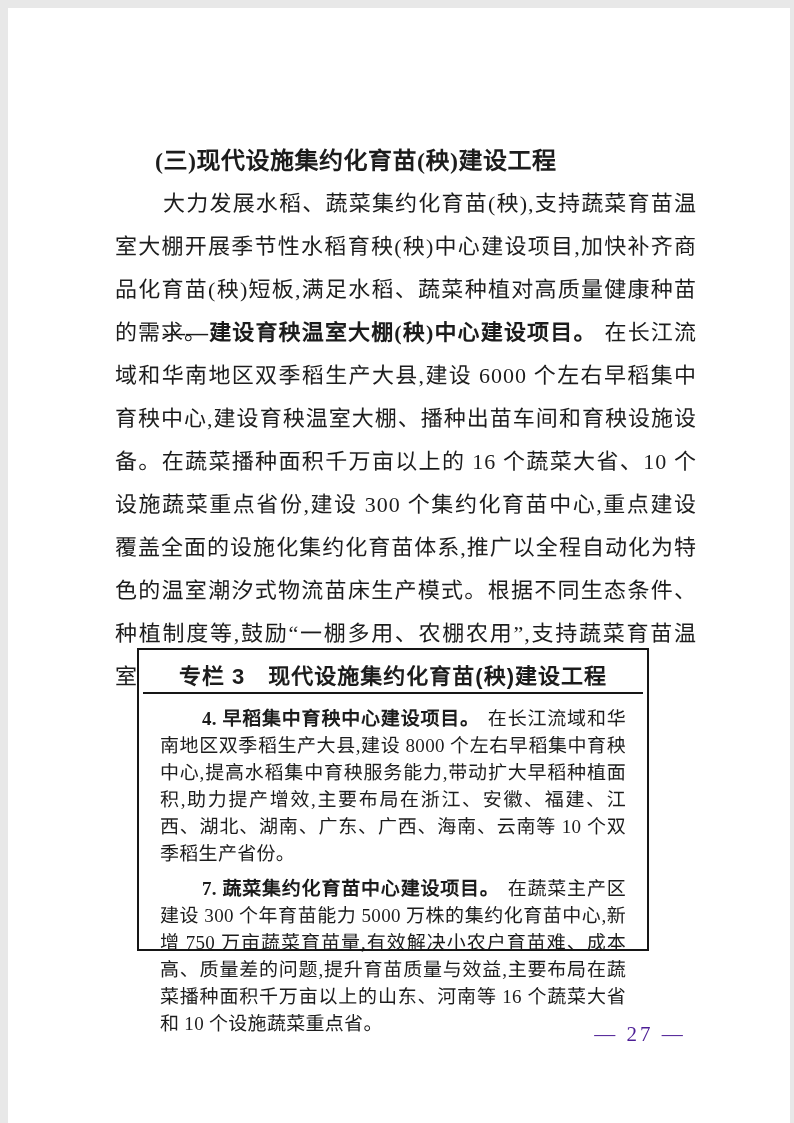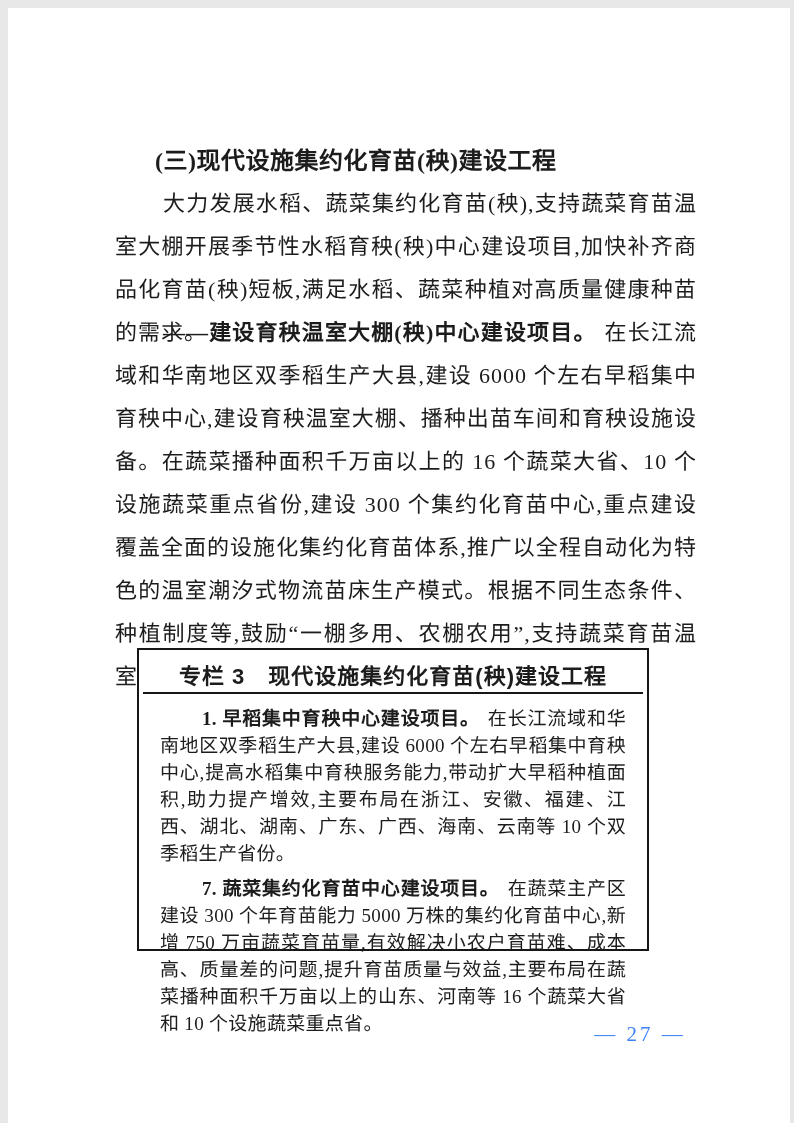--- a/index.html
+++ b/index.html
@@ -73,38 +73,38 @@
     top: 1006px;
     left: 0;
     width: 794px;
     text-align: center;
   }
   .page-footer .pageno {
     display: inline-block;
     margin-left: 470px; 
     font-size: 21px;
     letter-spacing: 3px;
-    color: #3b82f6;
+    color: #4c1d95;
   }
 </style>
 </head>
 <body>
 
 <div class="page">
 
   <h2 class="section-heading">(三)现代设施集约化育苗(秧)建设工程</h2>
 
   <p class="para para-1"><span>大力发展水稻、蔬菜集约化育苗(秧),支持蔬菜育苗温室大棚开展季节性水稻育秧(秧)中心建设项目,加快补齐商品化育苗(秧)短板,满足水稻、蔬菜种植对高质量健康种苗的需求。</span></p>
 
   <p class="para para-2"><span class="lead">——建设育秧温室大棚(秧)中心建设项目。</span><span>在长江流域和华南地区双季稻生产大县,建设 6000 个左右早稻集中育秧中心,建设育秧温室大棚、播种出苗车间和育秧设施设备。在蔬菜播种面积千万亩以上的 16 个蔬菜大省、10 个设施蔬菜重点省份,建设 300 个集约化育苗中心,重点建设覆盖全面的设施化集约化育苗体系,推广以全程自动化为特色的温室潮汐式物流苗床生产模式。根据不同生态条件、种植制度等,鼓励“一棚多用、农棚农用”,支持蔬菜育苗温室大棚开展季节性水稻育秧、油菜育苗。</span></p>
 
   <div class="feature-box">
     <div class="feature-box-header">专栏 3　现代设施集约化育苗(秧)建设工程</div>
     <div class="feature-box-body">
-      <p class="box-item"><span class="lead">1. 早稻集中育秧中心建设项目。</span><span>在长江流域和华南地区双季稻生产大县,建设 6000 个左右早稻集中育秧中心,提高水稻集中育秧服务能力,带动扩大早稻种植面积,助力提产增效,主要布局在浙江、安徽、福建、江西、湖北、湖南、广东、广西、海南、云南等 10 个双季稻生产省份。</span></p>
+      <p class="box-item"><span class="lead">4. 早稻集中育秧中心建设项目。</span><span>在长江流域和华南地区双季稻生产大县,建设 8000 个左右早稻集中育秧中心,提高水稻集中育秧服务能力,带动扩大早稻种植面积,助力提产增效,主要布局在浙江、安徽、福建、江西、湖北、湖南、广东、广西、海南、云南等 10 个双季稻生产省份。</span></p>
       <p class="box-item"><span class="lead">7. 蔬菜集约化育苗中心建设项目。</span><span>在蔬菜主产区建设 300 个年育苗能力 5000 万株的集约化育苗中心,新增 750 万亩蔬菜育苗量,有效解决小农户育苗难、成本高、质量差的问题,提升育苗质量与效益,主要布局在蔬菜播种面积千万亩以上的山东、河南等 16 个蔬菜大省和 10 个设施蔬菜重点省。</span></p>
     </div>
   </div>
 
   <div class="page-footer">
     <span class="pageno">— 27 —</span>
   </div>
 
 </div>
 

